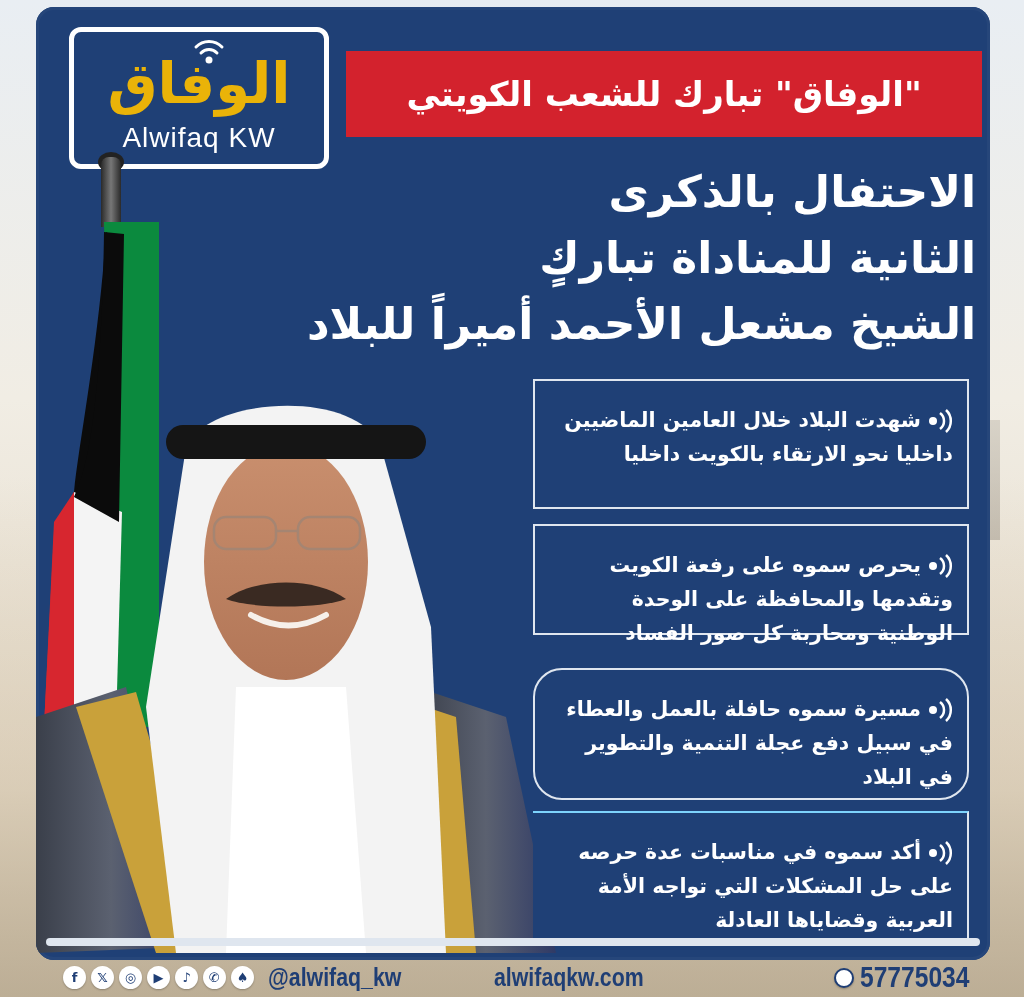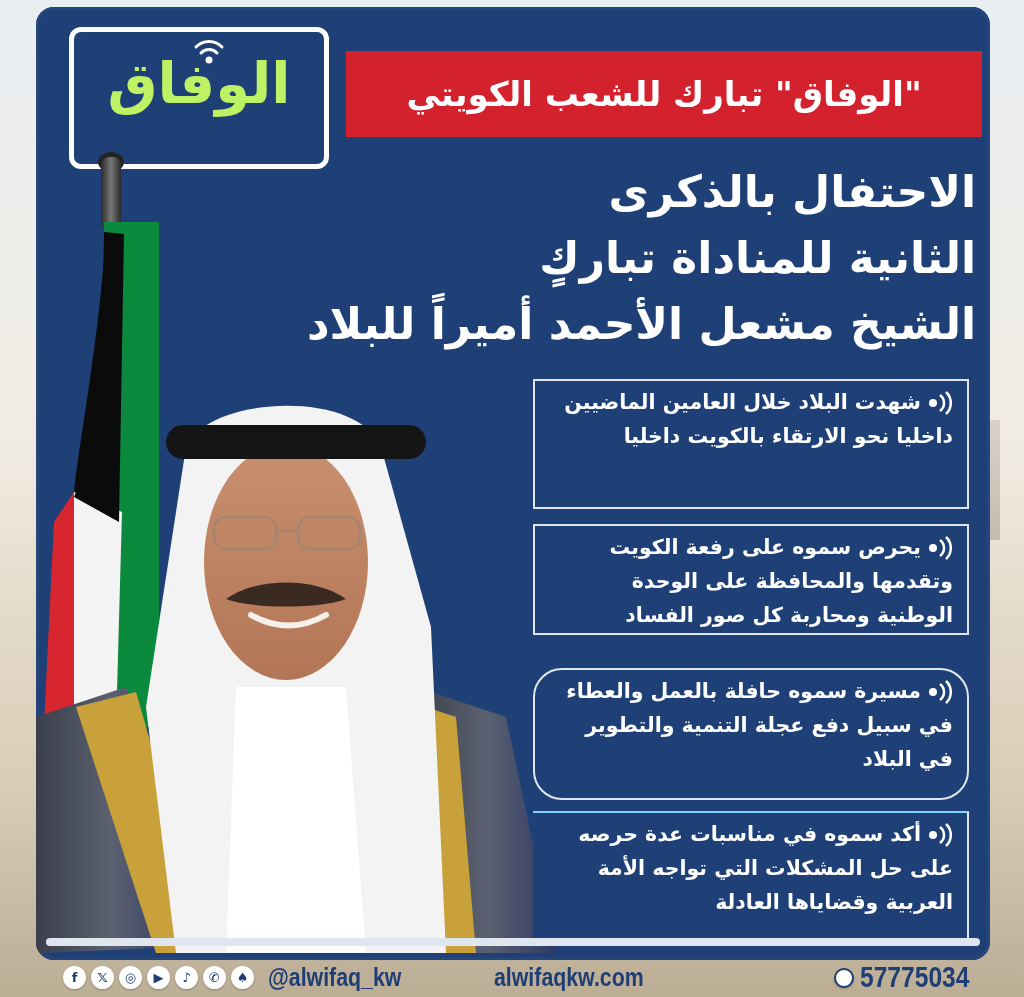--- a/index.html
+++ b/index.html
@@ -30,21 +30,21 @@
     position: absolute; left: 10px; right: 10px; bottom: 14px; height: 8px;
     background: #dfe6ef; border-radius: 4px;
   }
   
   .logo-box {
     position: absolute; left: 33px; top: 20px; width: 260px; height: 142px;
     border: 5px solid #ffffff; border-radius: 12px;
   }
   .logo-ar {
     position: absolute; left: 0; right: 0; top: 20px; text-align: center;
-    color: #bef264; font-weight: bold; font-size: 56px; line-height: 64px;
+    color: #eab308; font-weight: bold; font-size: 56px; line-height: 64px;
     font-family: "DejaVu Sans", sans-serif;
   }
   .logo-en {
     position: absolute; left: 0; right: 0; top: 90px; text-align: center;
     color: #fff; font-size: 28px; letter-spacing: 1px;
     font-family: "Liberation Sans", sans-serif; font-weight: normal;
   }
   .wifi-icon {
     position: absolute; left: 118px; top: 4px; width: 34px; height: 28px;
   }
@@ -86,21 +86,21 @@
     position: absolute; left: 0; top: 380px; width: 540px; height: 566px;
   }
   
   .cards {
     position: absolute; left: 497px; top: 372px; width: 436px;
   }
   .card {
     position: absolute; left: 0; width: 436px;
     border: 2px solid #dfe6ef;
     background: #1f4076;
-    padding: 4px 14px 8px 10px;
+    padding: 22px 14px 8px 10px;
     direction: rtl;
   }
   .card-line {
     color: #fff; font-weight: bold; font-size: 20.5px; line-height: 34px;
     white-space: nowrap; text-align: right;
     font-family: "DejaVu Sans", sans-serif;
   }
   .card-icon {
     display: inline-block; vertical-align: middle; width: 26px; height: 24px;
     margin-left: 6px;
@@ -141,20 +141,21 @@
 
 <div class="panel">
 
   <div class="logo-box">
     <svg class="wifi-icon" viewBox="0 0 34 28">
       <circle cx="17" cy="24" r="3.5" fill="#fff"></circle>
       <path d="M9 17 A11 11 0 0 1 25 17" stroke="#fff" stroke-width="3" fill="none" stroke-linecap="round"></path>
       <path d="M4 11 A18 18 0 0 1 30 11" stroke="#fff" stroke-width="3" fill="none" stroke-linecap="round"></path>
     </svg>
     <div class="logo-ar">الوفاق</div>
+    <div class="logo-en">Alwifaq KW</div>
   </div>
 
   <div class="red-banner">
     <span>"الوفاق" تبارك للشعب الكويتي</span>
   </div>
 
   <div class="headline">
     <div>الاحتفال بالذكرى</div>
     <div>الثانية  للمناداة تباركٍ</div>
     <div>الشيخ  مشعل الأحمد أميراً للبلاد</div>

